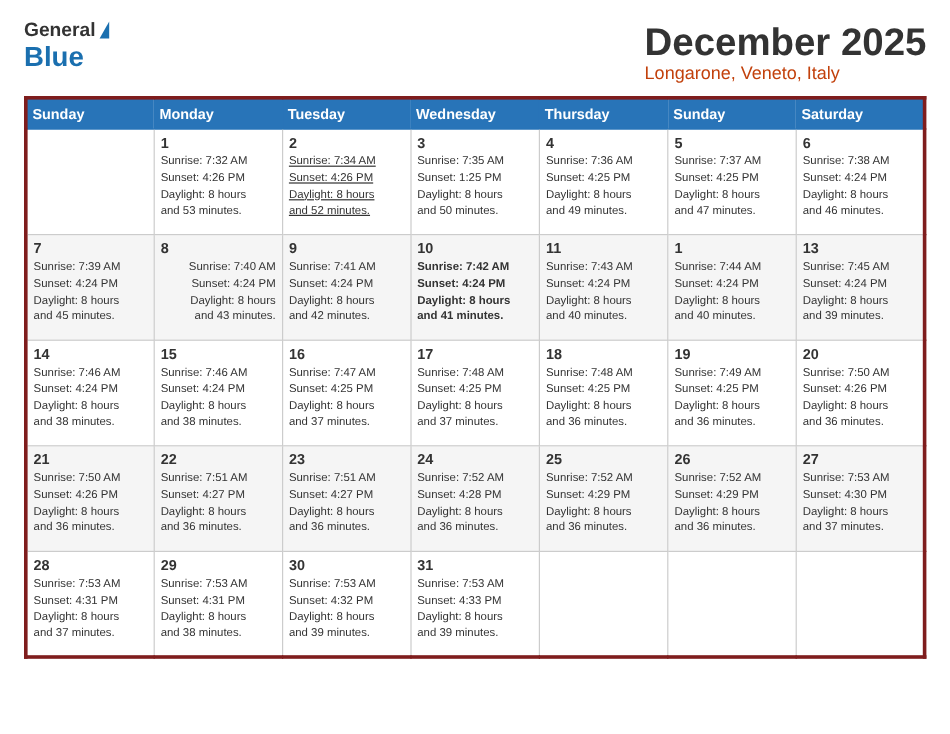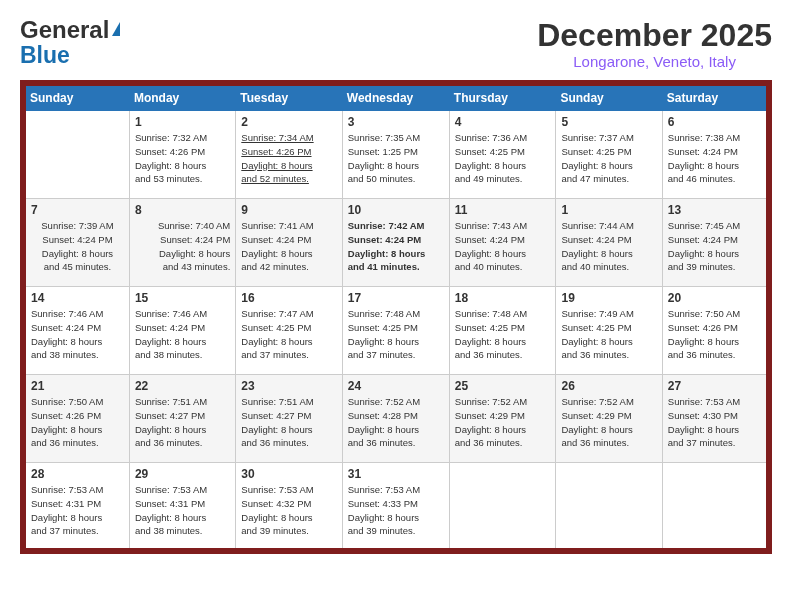--- a/index.html
+++ b/index.html
@@ -28,47 +28,47 @@
       align-items: flex-start;
     }
     .logo-text {
       display: flex;
       align-items: center;
       font-size: 18px;
       font-weight: bold;
       color: #333;
       line-height: 1;
     }
-    .logo-general { color: #333; font-weight: bold; font-size: 24px; }
+    .logo-general { color: #333; font-weight: bold; font-size: 16px; }
     .logo-blue { color: #1a6faf; font-weight: bold; font-size: 23px; }
     .logo-triangle {
       width: 0;
       height: 0;
       border-left: 8px solid transparent;
       border-bottom: 14px solid #1a6faf;
       margin-left: 3px;
       margin-bottom: 2px;
     }
     .title-block {
-      text-align: center;
+      text-align: left;
     }
     .title-month {
       font-size: 32px;
       font-weight: bold;
       color: #333;
       line-height: 1.1;
     }
     .title-location {
       font-size: 15px;
-      color: #8b5cf6;
+      color: #c2410c;
     }
     .calendar {
       width: 100%;
       border-collapse: collapse;
-      border: 6px solid #7f1d1d;
+      border: 3px solid #7f1d1d;
     }
     .calendar th {
       background: #2874b8;
       color: #fff;
       font-size: 12px;
       font-weight: bold;
       padding: 5px 4px;
       text-align: left;
       border: 1px solid #2874b8;
     }
@@ -171,21 +171,21 @@
             <span class="day-number">6</span>
             <div class="day-info" style="white-space: pre-line;">Sunrise: 7:38 AM
 Sunset: 4:24 PM
 Daylight: 8 hours
 and 46 minutes.</div>
           </td>
         </tr>
         <tr>
           <td>
             <span class="day-number">7</span>
-            <div class="day-info" style="white-space: pre-line; text-align: center;">Sunrise: 7:39 AM
+            <div class="day-info" style="white-space: pre-line;">Sunrise: 7:39 AM
 Sunset: 4:24 PM
 Daylight: 8 hours
 and 45 minutes.</div>
           </td>
           <td>
             <span class="day-number">8</span>
             <div class="day-info" style="white-space: pre-line; text-align: right;">Sunrise: 7:40 AM
 Sunset: 4:24 PM
 Daylight: 8 hours
 and 43 minutes.</div>

